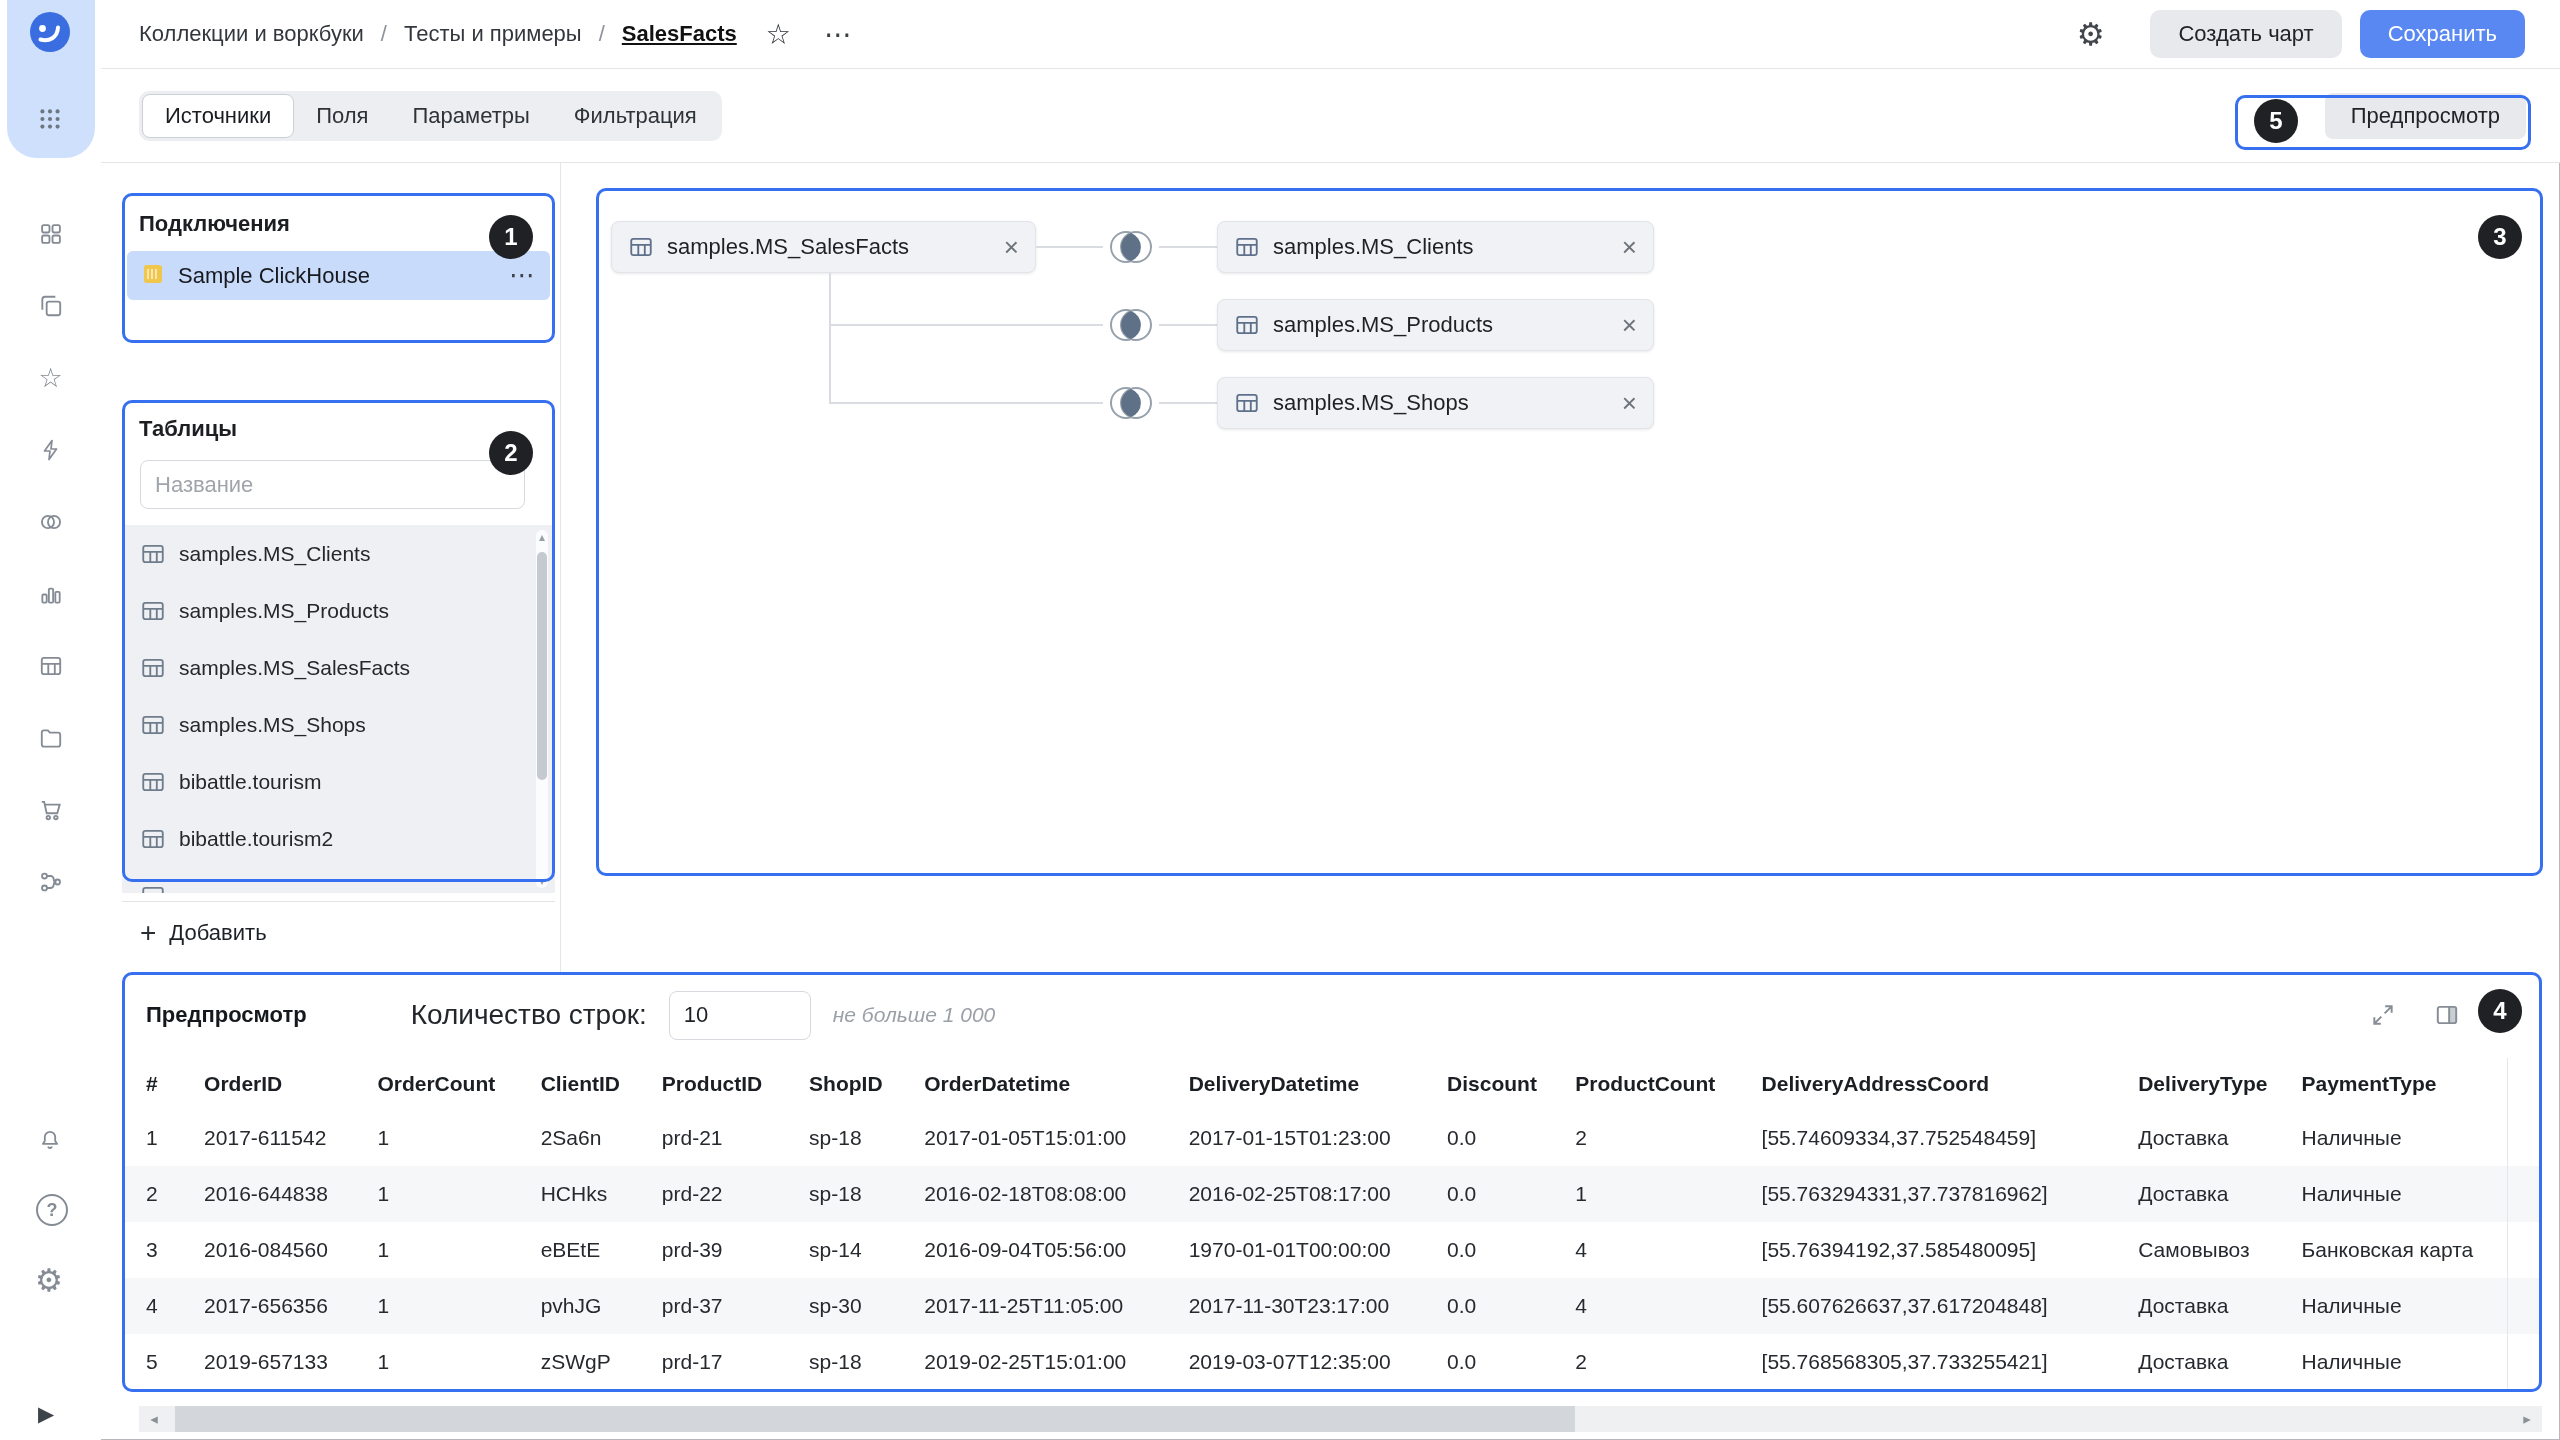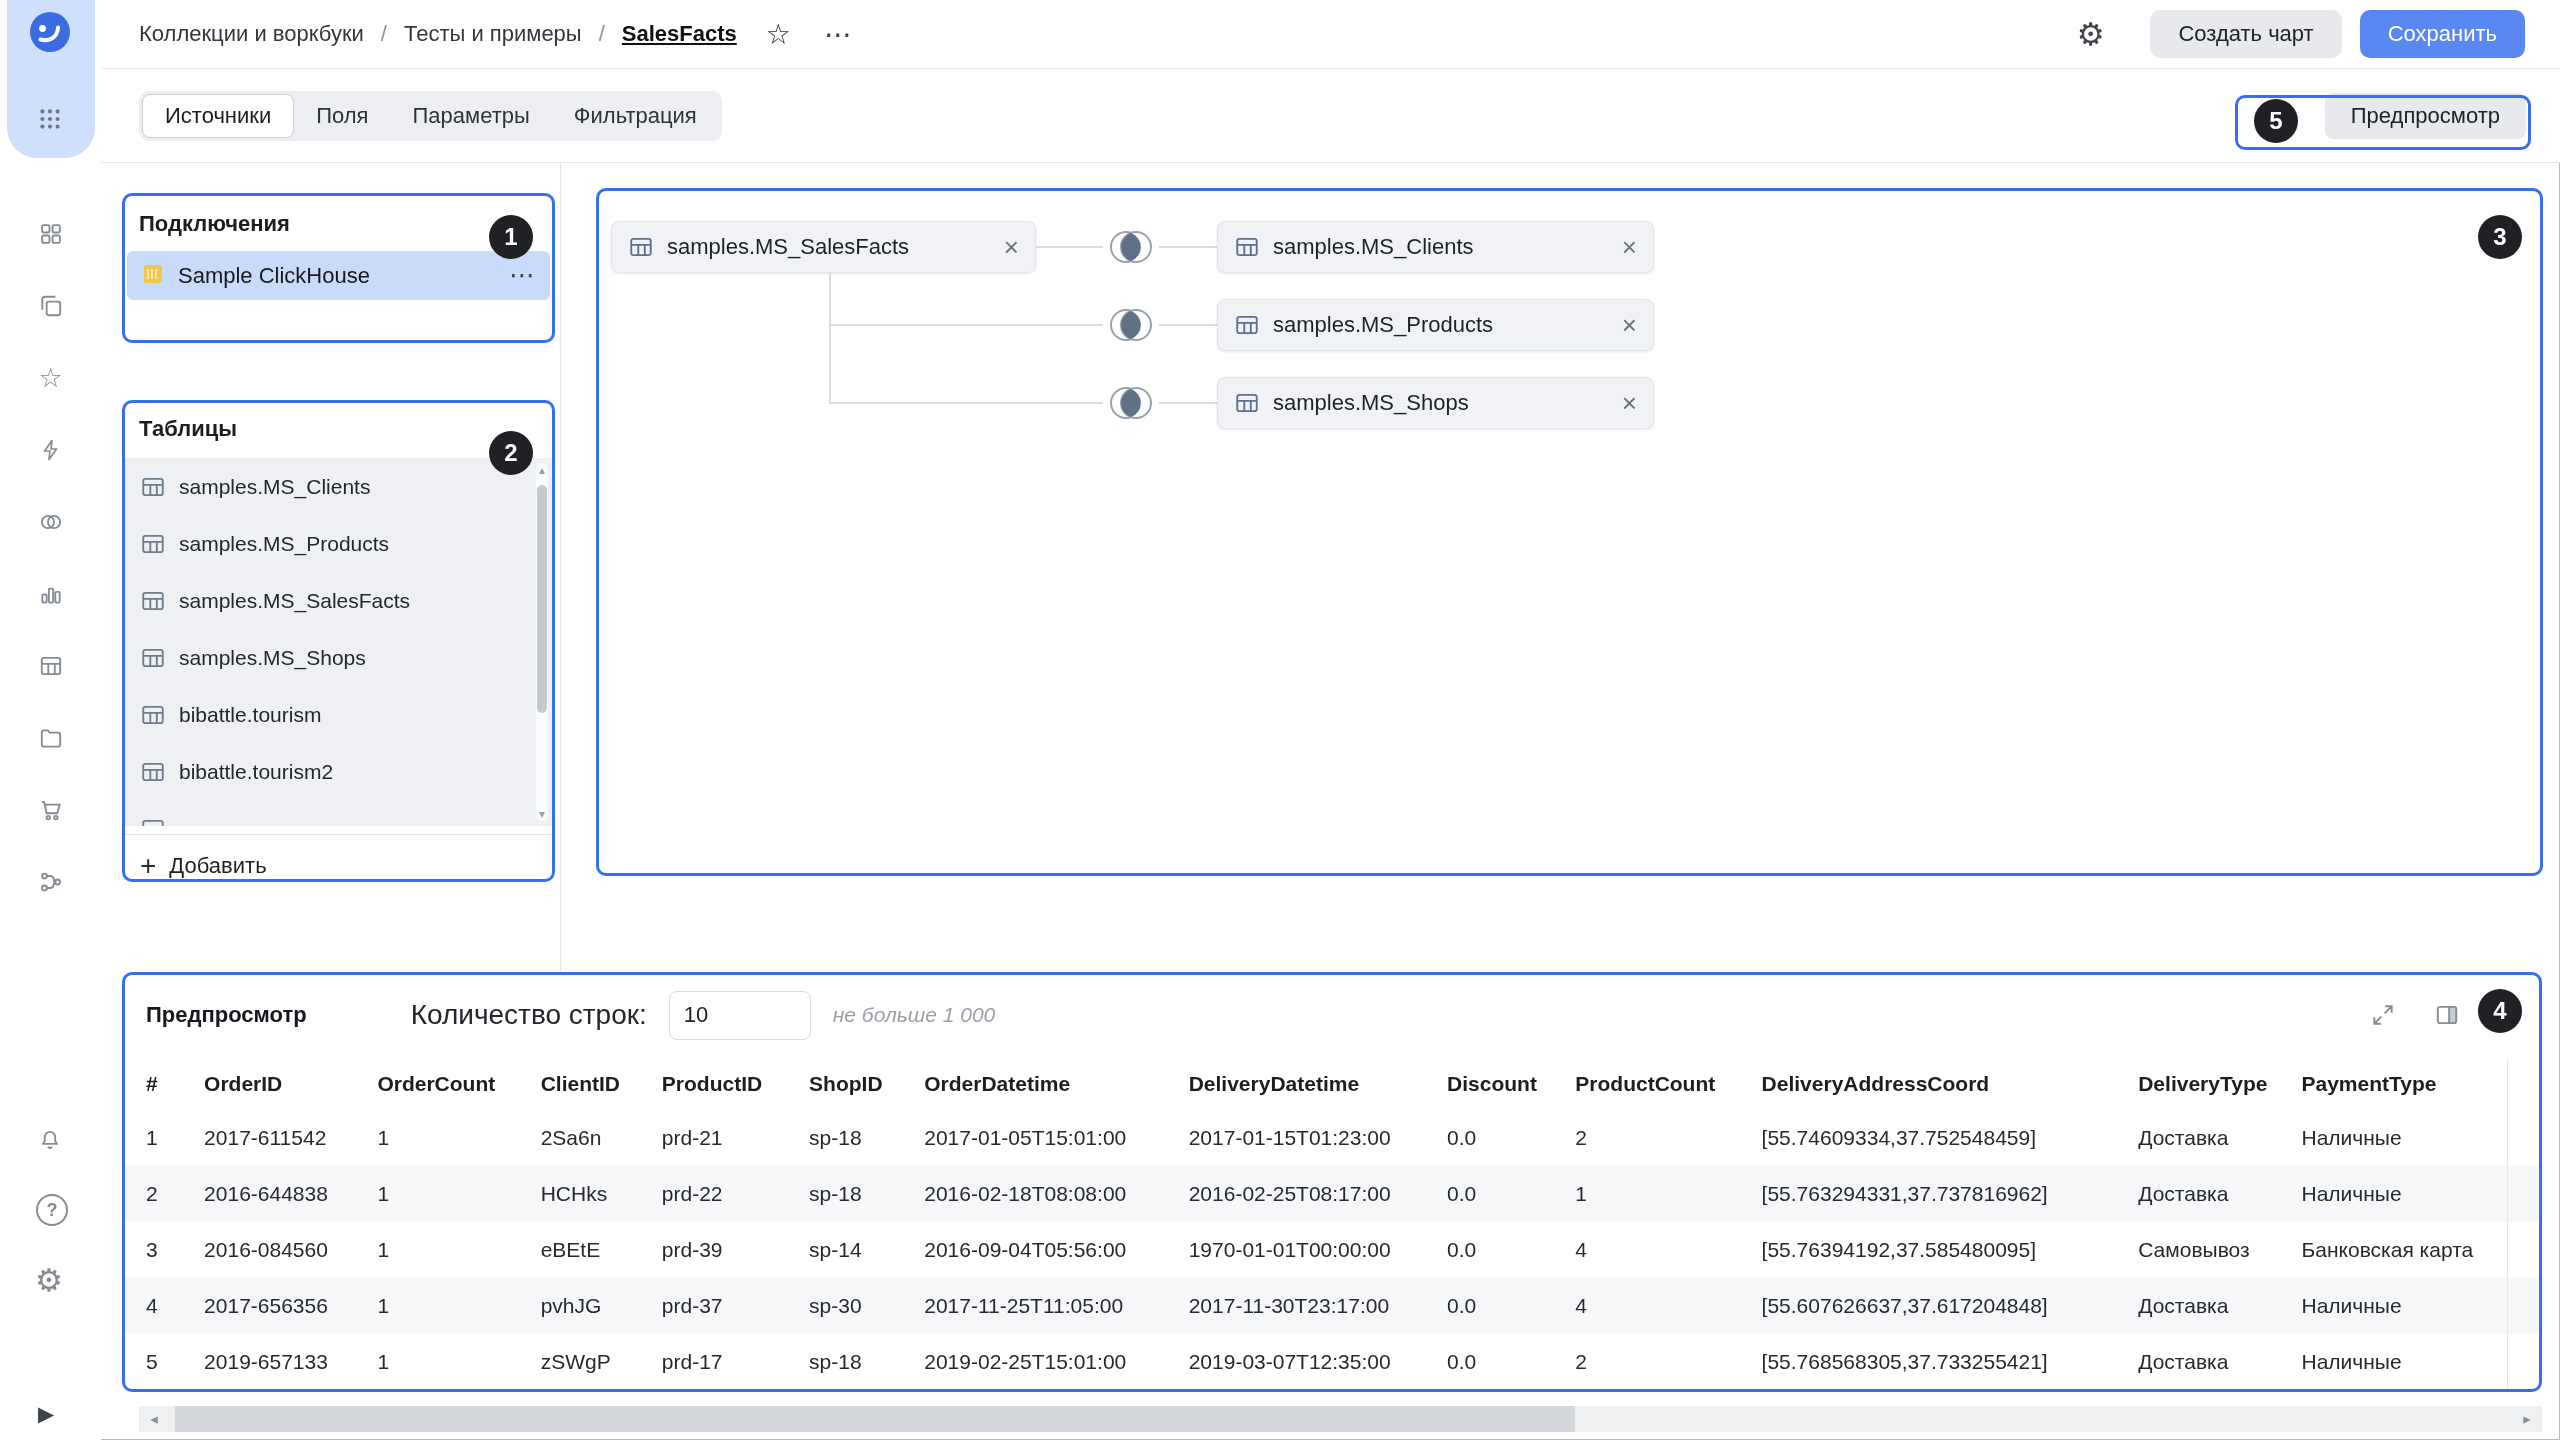--- a/index.html
+++ b/index.html
@@ -250,20 +250,21 @@
               <rect x="3" y="3" width="18" height="18" rx="3" fill="#f0c64b"></rect>
               <path d="M7 7v10M11 7v10M15 7v10" stroke="#fff" stroke-width="1.6" opacity=".7"></path>
             </svg></span>
         <span class="conn-label">Sample ClickHouse</span>
         <span class="conn-more">⋯</span>
       </div>
     </section>
 
     <section class="tables-section">
       <h3 class="panel-title">Таблицы</h3>
+      <input class="tsearch" type="text" placeholder="Название" style="">
       <div class="tlist-wrap">
 
         <div class="titem">
             <span class="ticon">
               <svg width="26" height="26" viewBox="0 0 24 24" fill="none" stroke="#6f7c8b" stroke-width="1.7">
                 <rect x="3" y="4.5" width="18" height="15" rx="2"></rect>
                 <path d="M3 10h18M9.5 10v9.5M15.5 10v9.5"></path>
               </svg>
             </span>
             <span class="tlabel">samples.MS_Clients</span>

